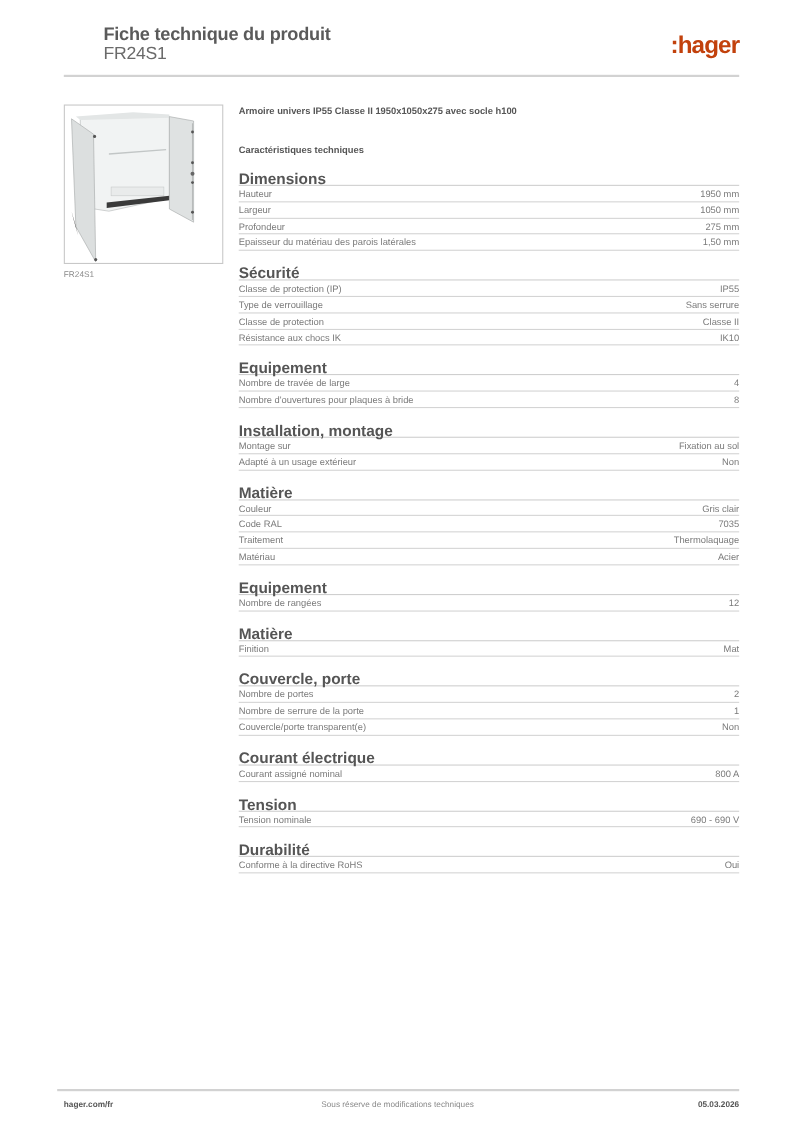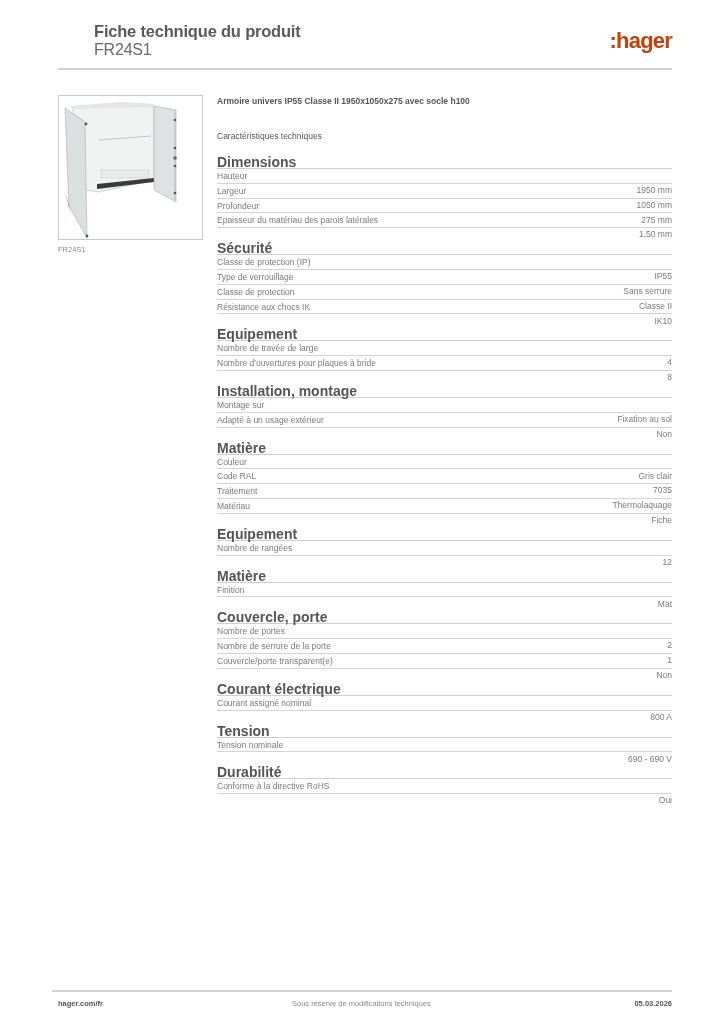--- a/index.html
+++ b/index.html
@@ -10,26 +10,26 @@
   .title { position: absolute; left: 0; top: 2px; font-size: 16.5px; font-weight: bold; color: #5a5a5a; letter-spacing: -0.2px; }
   .subtitle { position: absolute; left: 0; top: 21px; font-size: 16px; color: #6a6a6a; letter-spacing: -0.2px; }
   .logo { position: absolute; right: 0; top: 8px; font-size: 22px; font-weight: bold; color: #c2410c; letter-spacing: -0.8px; text-align: center; }
   .header-rule { position: absolute; left: 58px; right: 52px; top: 68px; height: 2px; background: #d2d2d2; }
 
   .image-frame { position: absolute; left: 58px; top: 95px; width: 145px; height: 145px; border: 1px solid #c8c8c8; background: #fff; }
   .image-caption { position: absolute; left: 58px; top: 245px; font-size: 7.5px; color: #8a8a8a; }
 
   .content { position: absolute; left: 217px; top: 95px; width: 455px; }
   .product-name { font-size: 8.5px; font-weight: bold; color: #555; height: 12px; line-height: 12px; }
-  .tech-title { font-size: 8.5px; font-weight: normal; color: #555; margin-top: 23px; height: 12px; line-height: 12px; }
+  .tech-title { font-size: 8.5px; font-weight: bold; color: #555; margin-top: 23px; height: 12px; line-height: 12px; }
 
   .section { margin-top: 14px; }
   .section:first-of-type { margin-top: 14px; }
   .section-title { font-size: 14px; font-weight: bold; color: #555; height: 13px; line-height: 13px; border-bottom: 1.5px solid #cfcfcf; }
-  .row { display: flex; justify-content: space-between; font-size: 8.5px; color: #7a7a7a; height: 14.8px; line-height: 14px; border-bottom: 1.5px solid #d4d4d4; flex-direction: column; }
+  .row { display: flex; justify-content: space-between; font-size: 8.5px; color: #7a7a7a; height: 14.8px; line-height: 14px; border-bottom: 1.5px solid #d4d4d4; }
   .row .label { white-space: nowrap; }
   .row .value { white-space: nowrap; text-align: right; }
 
   .footer-rule { position: absolute; left: 52px; right: 52px; top: 990px; height: 1.5px; background: #d2d2d2; }
   .footer { position: absolute; left: 58px; right: 52px; top: 999px; height: 12px; font-size: 7.5px; }
   .footer-left { position: absolute; left: 0; top: 0; font-weight: bold; color: #555; }
   .footer-center { position: absolute; left: 234px; top: 0; color: #8a8a8a; }
   .footer-right { position: absolute; right: 0; top: 0; font-weight: bold; color: #555; text-align: right; }
 </style>
 </head>
@@ -144,21 +144,21 @@
         <div class="row">
           <span class="label">Code RAL</span>
           <span class="value">7035</span>
         </div>
         <div class="row">
           <span class="label">Traitement</span>
           <span class="value">Thermolaquage</span>
         </div>
         <div class="row">
           <span class="label">Matériau</span>
-          <span class="value">Fiche</span>
+          <span class="value">Acier</span>
         </div>
       </div>
       <div class="section">
         <div class="section-title">Equipement</div>
         <div class="row">
           <span class="label">Nombre de rangées</span>
           <span class="value">12</span>
         </div>
       </div>
       <div class="section">

